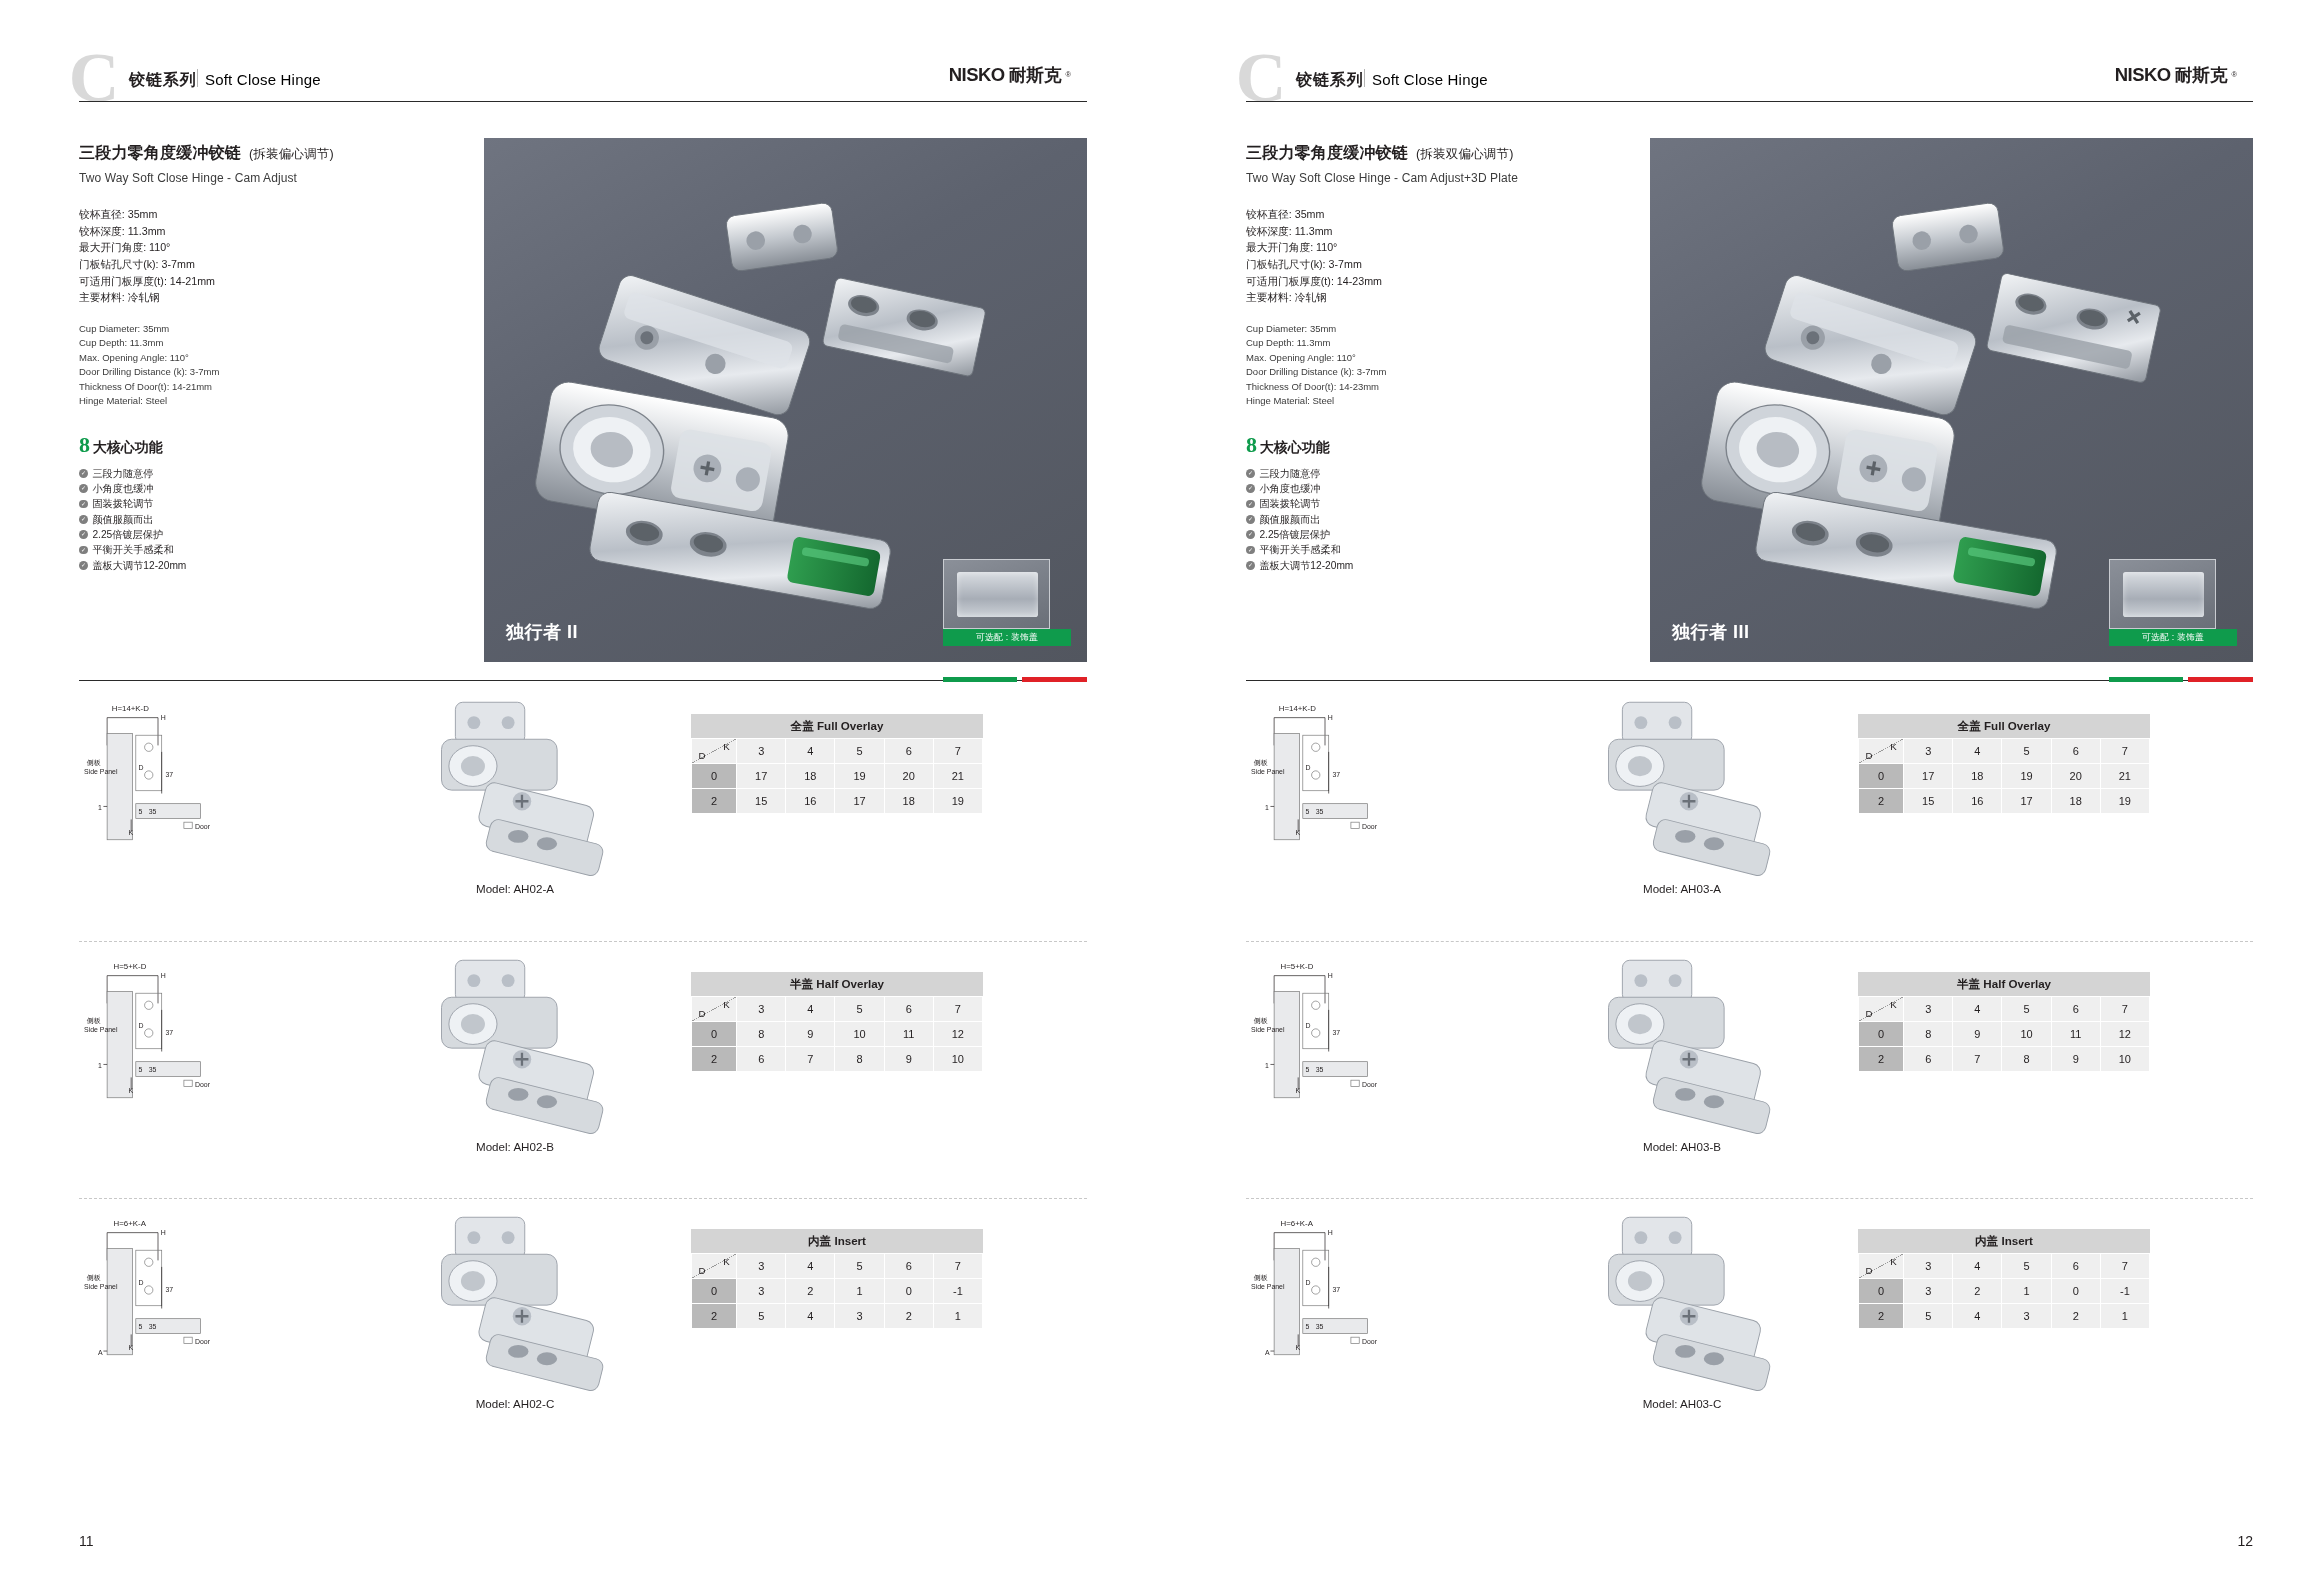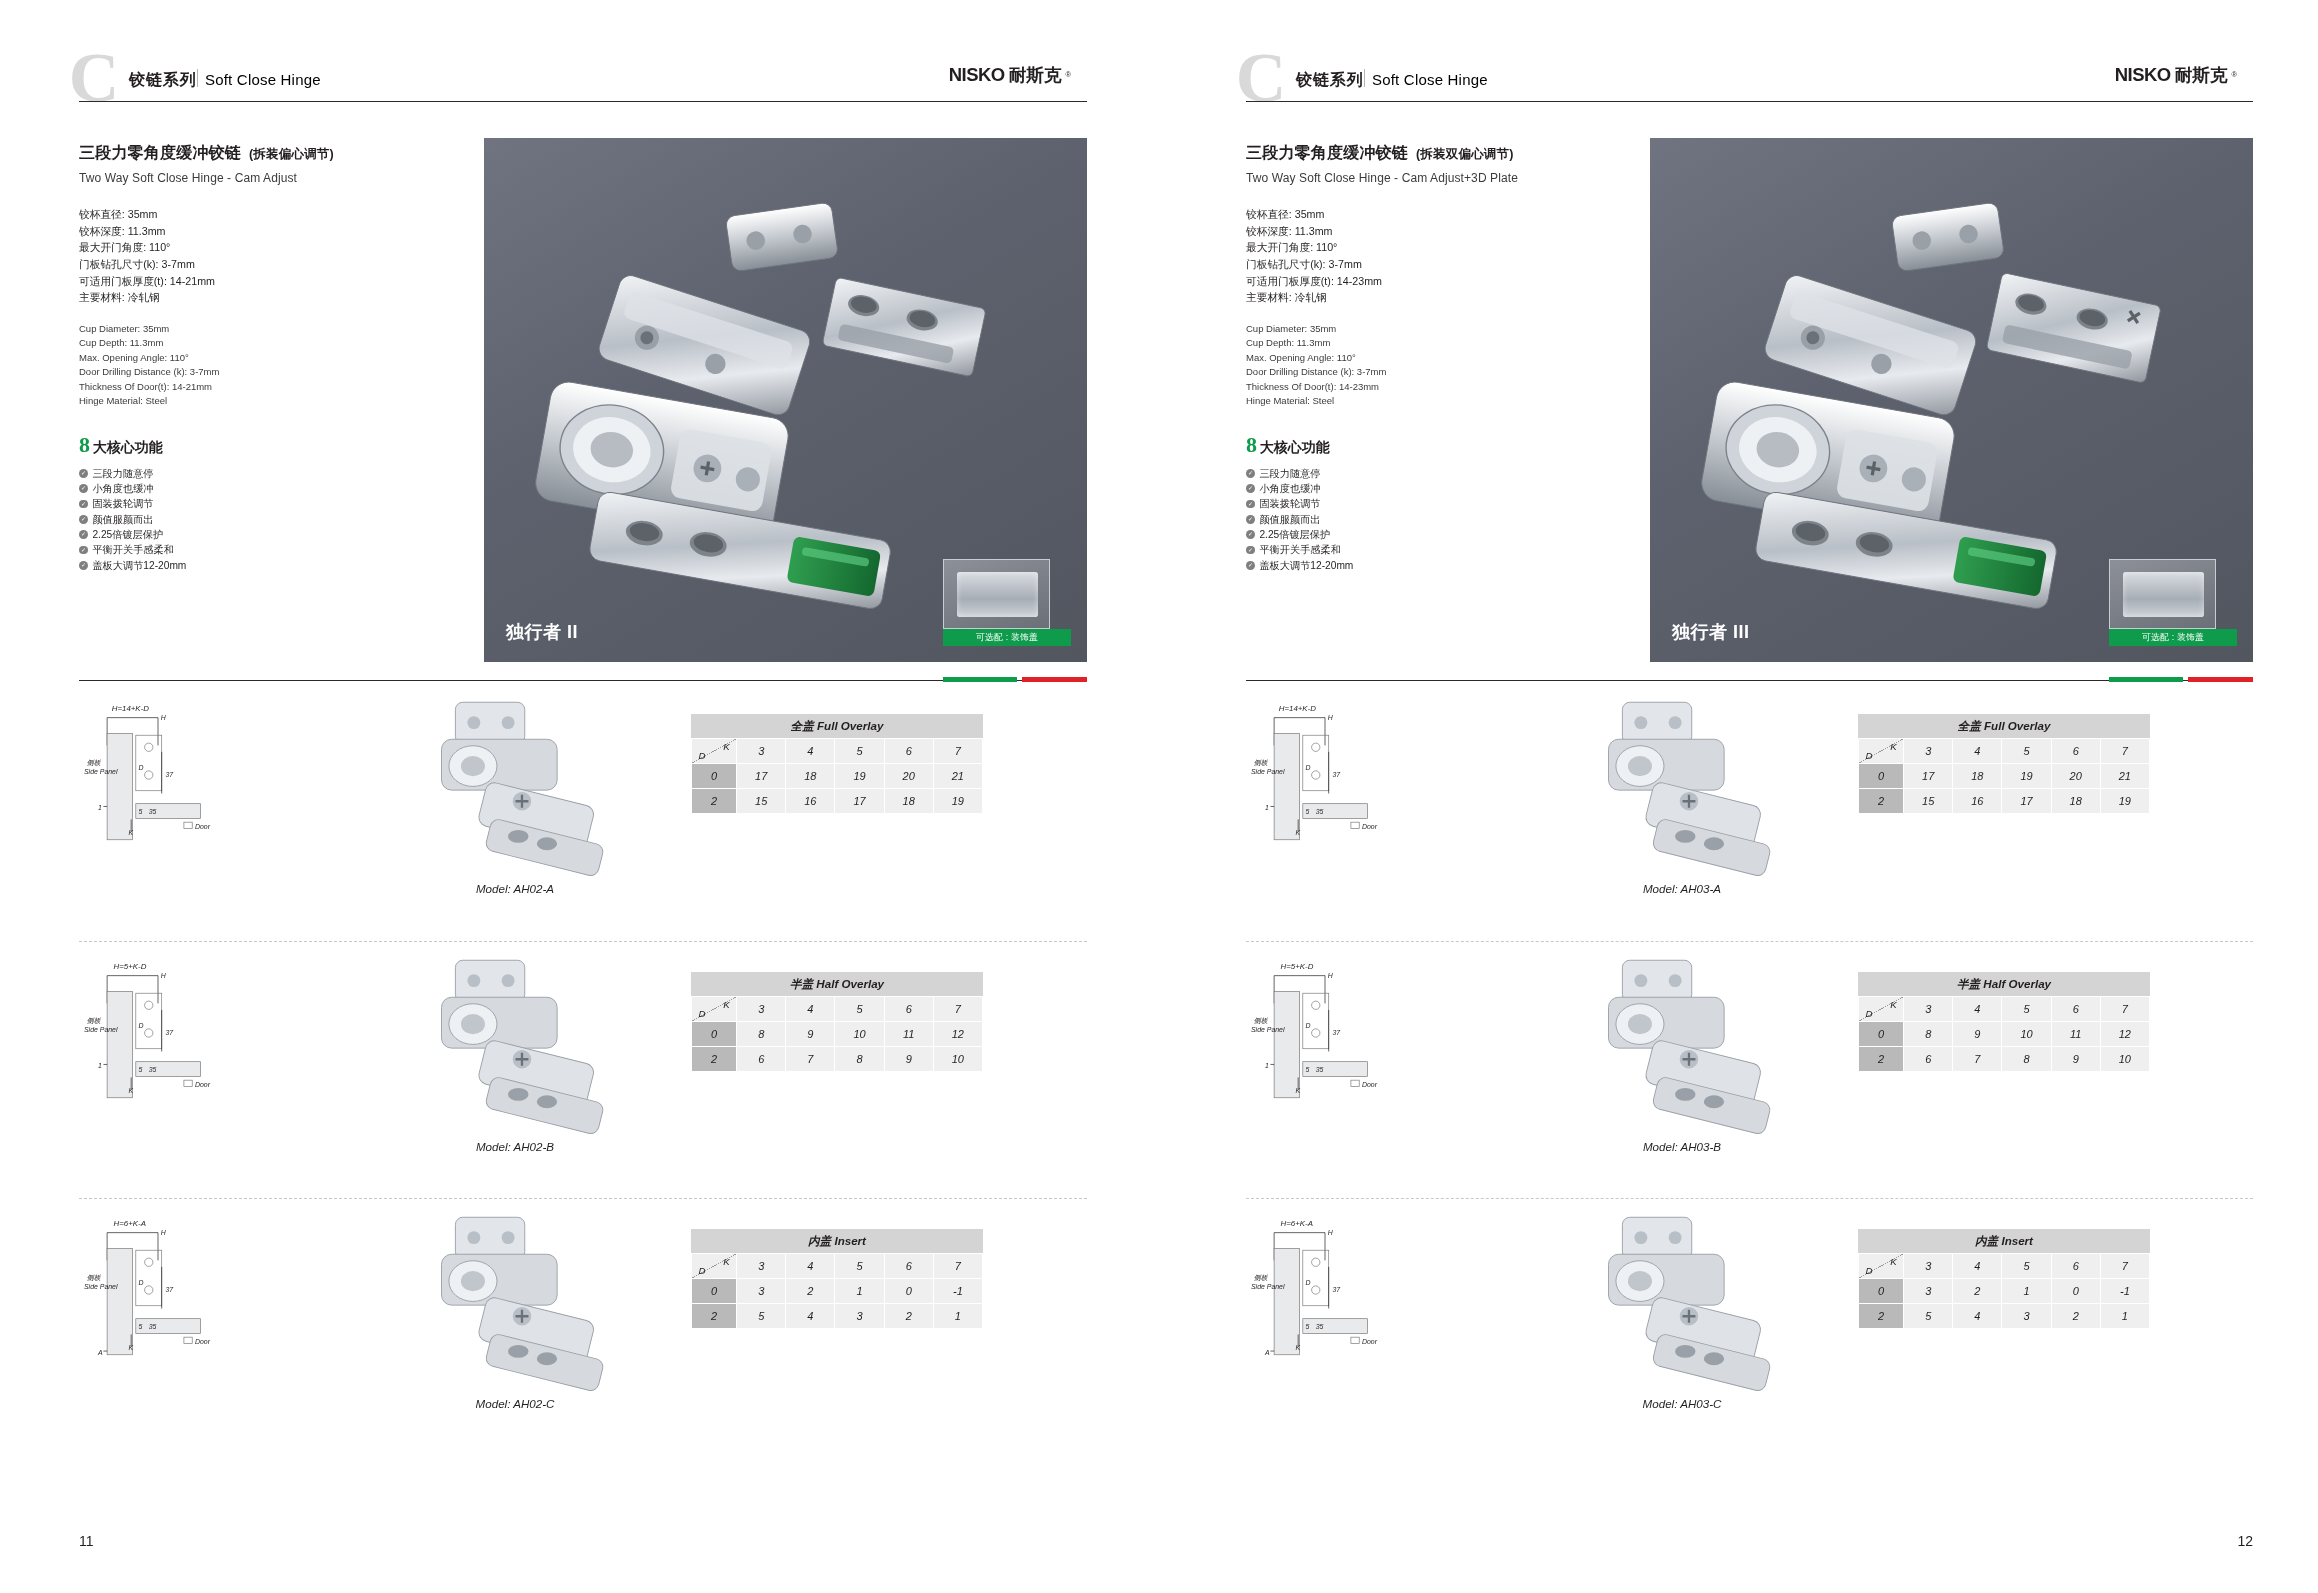--- a/index.html
+++ b/index.html
@@ -34,21 +34,21 @@
   .hdr-line { position:absolute; left:0; right:0; top:45px; height:1.4px; background:#2a2a2a; }
   .brand { position:absolute; right:16px; top:6.5px; display:flex; align-items:center; gap:4px;text-align:center; }
   .brand-mark { font-size:18.5px; font-weight:bold; letter-spacing:-0.5px; color:#231f20; }
   .brand-cn { font-size:17.6px; font-weight:bold; color:#231f20; }
   .brand-reg { font-size:7.4px; vertical-align: super; }
 
   
   .prod { position:relative; margin: 27px 79px 0 79px; height: 533px; }
   .prod-left { width: 427px; }
   .title-cn { font-size: 16px; font-weight:bold; color:#231f20; letter-spacing:0.2px; }
-  .title-cn .paren { font-size:12.5px; font-weight:bold;padding-left:8px; }
+  .title-cn .paren { font-size:12.5px; font-weight:normal;padding-left:8px; }
   .title-en { font-size: 12px; color:#3b3b3b; margin-top: 6.5px; letter-spacing:0.1px; }
 
   .spec-cn { margin-top: 21.3px; font-size:10.7px; line-height: 16.7px; color:#231f20; }
   .spec-en { margin-top: 16px; font-size:9.5px; line-height: 14.4px; color:#3b3b3b; }
 
   .feat-head { margin-top: 24px; display:flex; align-items: baseline; gap:2.8px; }
   .feat-8 { font-size: 22px; font-weight:bold; color:#0f9b4c; font-family:"Liberation Serif",serif; }
   .feat-txt { font-size: 14px; font-weight:bold; color:#231f20; }
   .feat-list { margin-top: 7.4px; }
   .feat-item { display:flex; align-items:center; gap:4.6px; font-size:10.2px; line-height:15.3px; color:#231f20; }
@@ -92,21 +92,21 @@
   
   .hinge-svg { position:absolute; left:0; top:0; }
 
   
   .sep { position:relative; margin: 0 79px; height: 8.3px; }
   .sep-line { position:absolute; left:0; right:0; top:3.7px; height:1.4px; background:#2a2a2a; }
   .sep-green { position:absolute; right:70px; top:0.9px; width:74px; height:5.6px; background:#0f9b4c; }
   .sep-red { position:absolute; right:0px; top:0.9px; width:65px; height:5.6px; background:#e02127; }
 
   
-  .rows { margin: 0 79px; font-style: italic; }
+  .rows { margin: 0 79px; }
   .row { position:relative; height: 257px; display:flex; align-items:flex-start; }
   .row + .row { border-top: 0.9px dashed #c8c8c8; }
   .col-dwg { width: 260px; position:relative; padding-top: 16.7px; }
   .col-photo { width: 352px; position:relative; padding-top: 8.3px; text-align:center; }
   .col-table { flex:1; padding-top: 30px; }
 
   .model-cap { text-align:center; font-size:11.6px; color:#231f20; margin-top: 2.8px; }
 
   .tbl { width: 292px; border-collapse: collapse; }
   .tbl caption {

